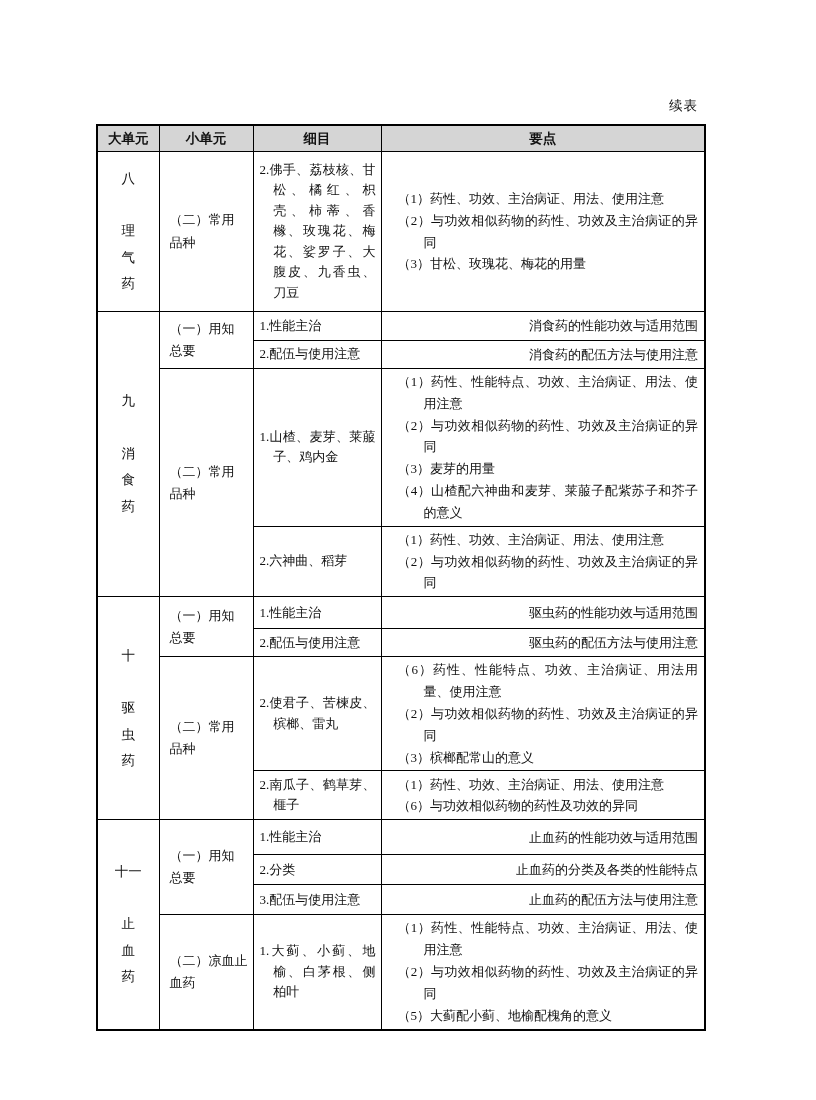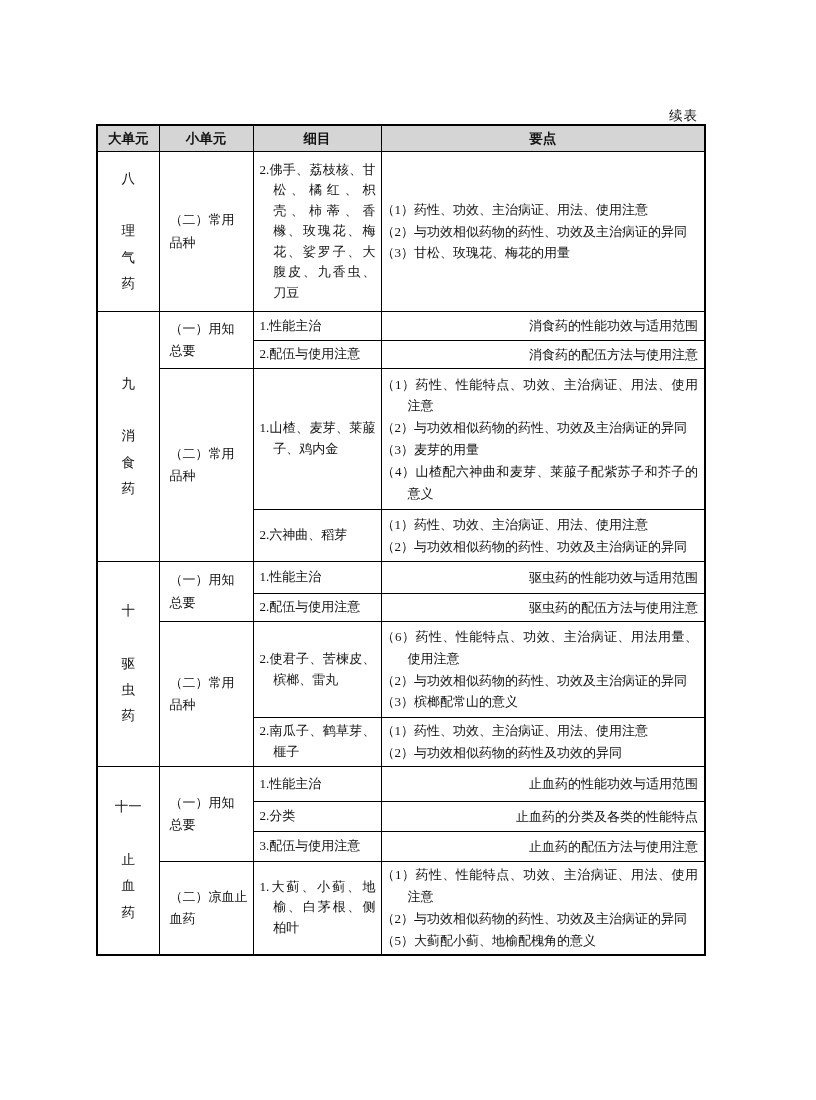--- a/index.html
+++ b/index.html
@@ -5,21 +5,21 @@
   html, body { margin: 0; padding: 0; }
   body {
     width: 816px; height: 1100px;
     background: #ffffff;
     font-family: "Liberation Serif", "DejaVu Serif", serif;
     color: #111111;
   }
   .sheet { position: relative; width: 816px; height: 1100px; overflow: hidden; }
 
   .continued {
-    position: absolute; top: 107px; left: 106px; width: 592px;
+    position: absolute; top: 97px; left: 106px; width: 592px;
     text-align: right; font-size: 13.5px; letter-spacing: 1px;
   }
 
   table.syllabus {
     position: absolute; top: 124px; left: 96px; width: 608px;
     border-collapse: collapse; table-layout: fixed;
     border: 2px solid #000;
     font-size: 13px;
   }
   col.c1 { width: 62px; }
@@ -38,21 +38,21 @@
     text-align: center; vertical-align: middle;
     white-space: pre-line; line-height: 1.95; font-size: 13.5px;
     padding: 2px 0;
   }
   td.sub {
     vertical-align: middle; white-space: pre-line;
     line-height: 1.7; padding: 2px 4px 2px 10px; margin-left: 44px;
   }
   td.detail { vertical-align: middle; padding: 2px 5px 2px 6px; line-height: 1.58; }
   td.detail .dt { padding-left: 1.05em; text-indent: -1.05em; text-align: justify; }
-  td.points { vertical-align: middle; padding: 2px 6px 2px 0; line-height: 1.68; }
+  td.points { vertical-align: middle; padding: 2px 6px 2px 16px; line-height: 1.68; }
   td.points .pt { padding-left: 2em; text-indent: -2em; text-align: justify; }
   td.points .pt-simple { text-align: right; margin-left: 37px; }
 </style>
 </head>
 <body>
 
 <div class="sheet">
 
   <div class="continued">续表</div>
 
@@ -170,21 +170,21 @@
         <div class="pt">（2）与功效相似药物的药性、功效及主治病证的异同</div>
         <div class="pt">（3）槟榔配常山的意义</div>
       </td>
     </tr>
     <tr style="height:49px">
       <td class="detail">
         <div class="dt">2.南瓜子、鹤草芽、榧子</div>
       </td>
       <td class="points">
         <div class="pt">（1）药性、功效、主治病证、用法、使用注意</div>
-        <div class="pt">（2）与功效相似药物的药性及功效的异同</div>
+        <div class="pt">（6）与功效相似药物的药性及功效的异同</div>
       </td>
     </tr>
 
     <tr style="height:35px">
       <td class="unit" rowspan="4">十一
 
 止
 血
 药</td>
       <td class="sub" rowspan="3">（一）用知

